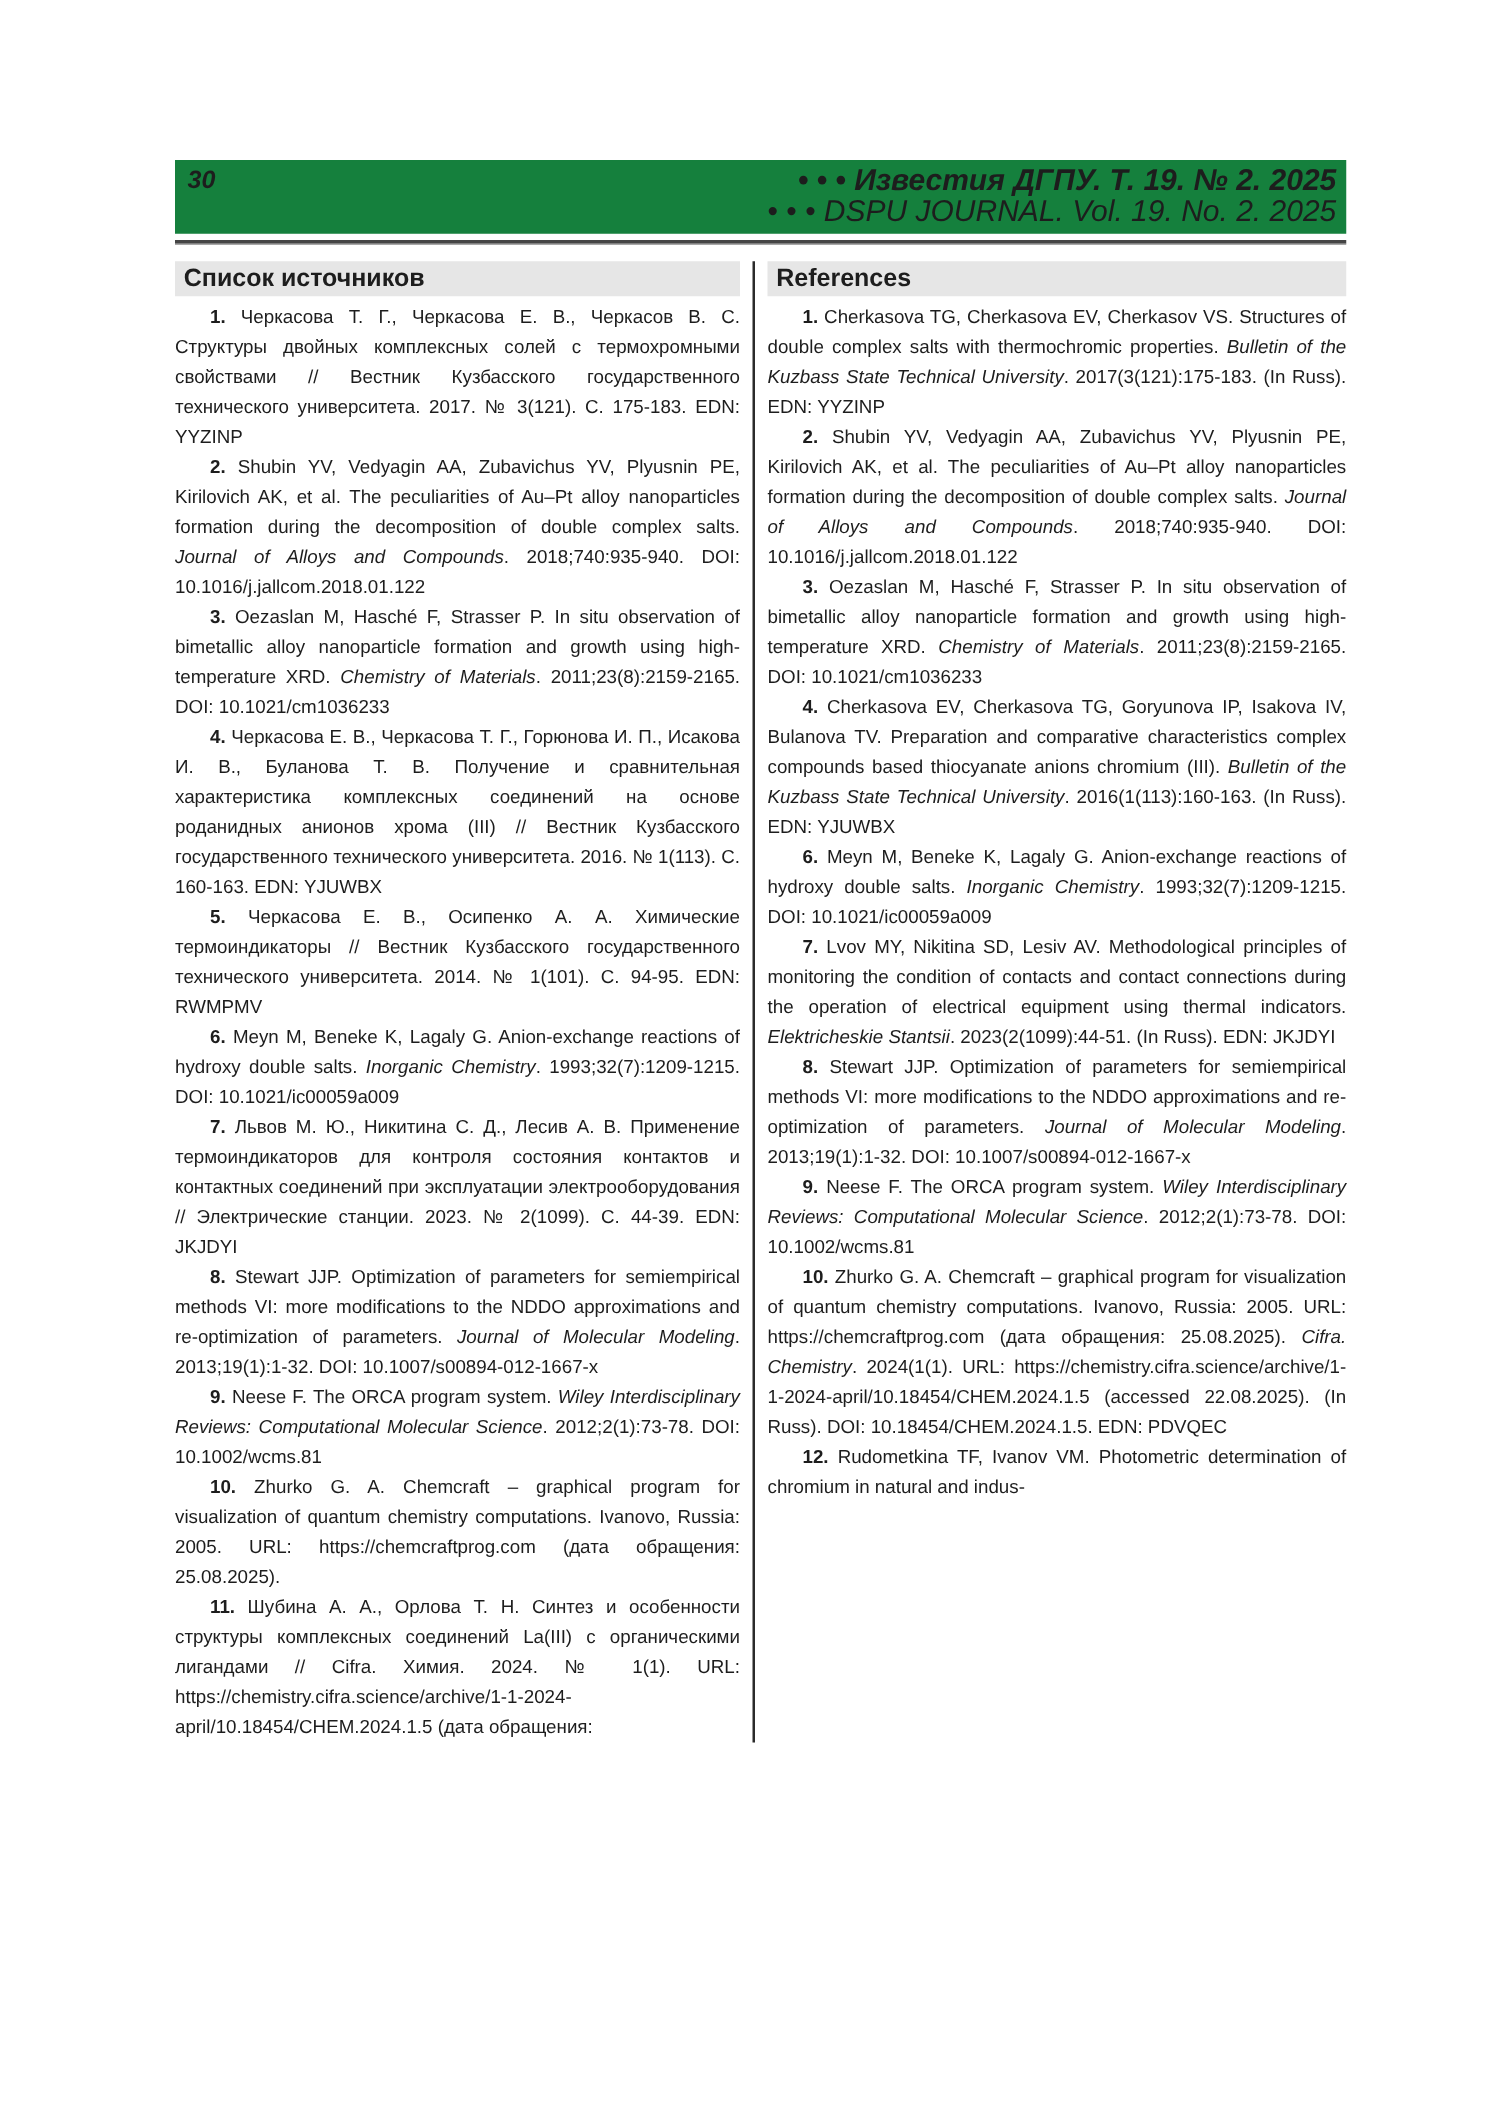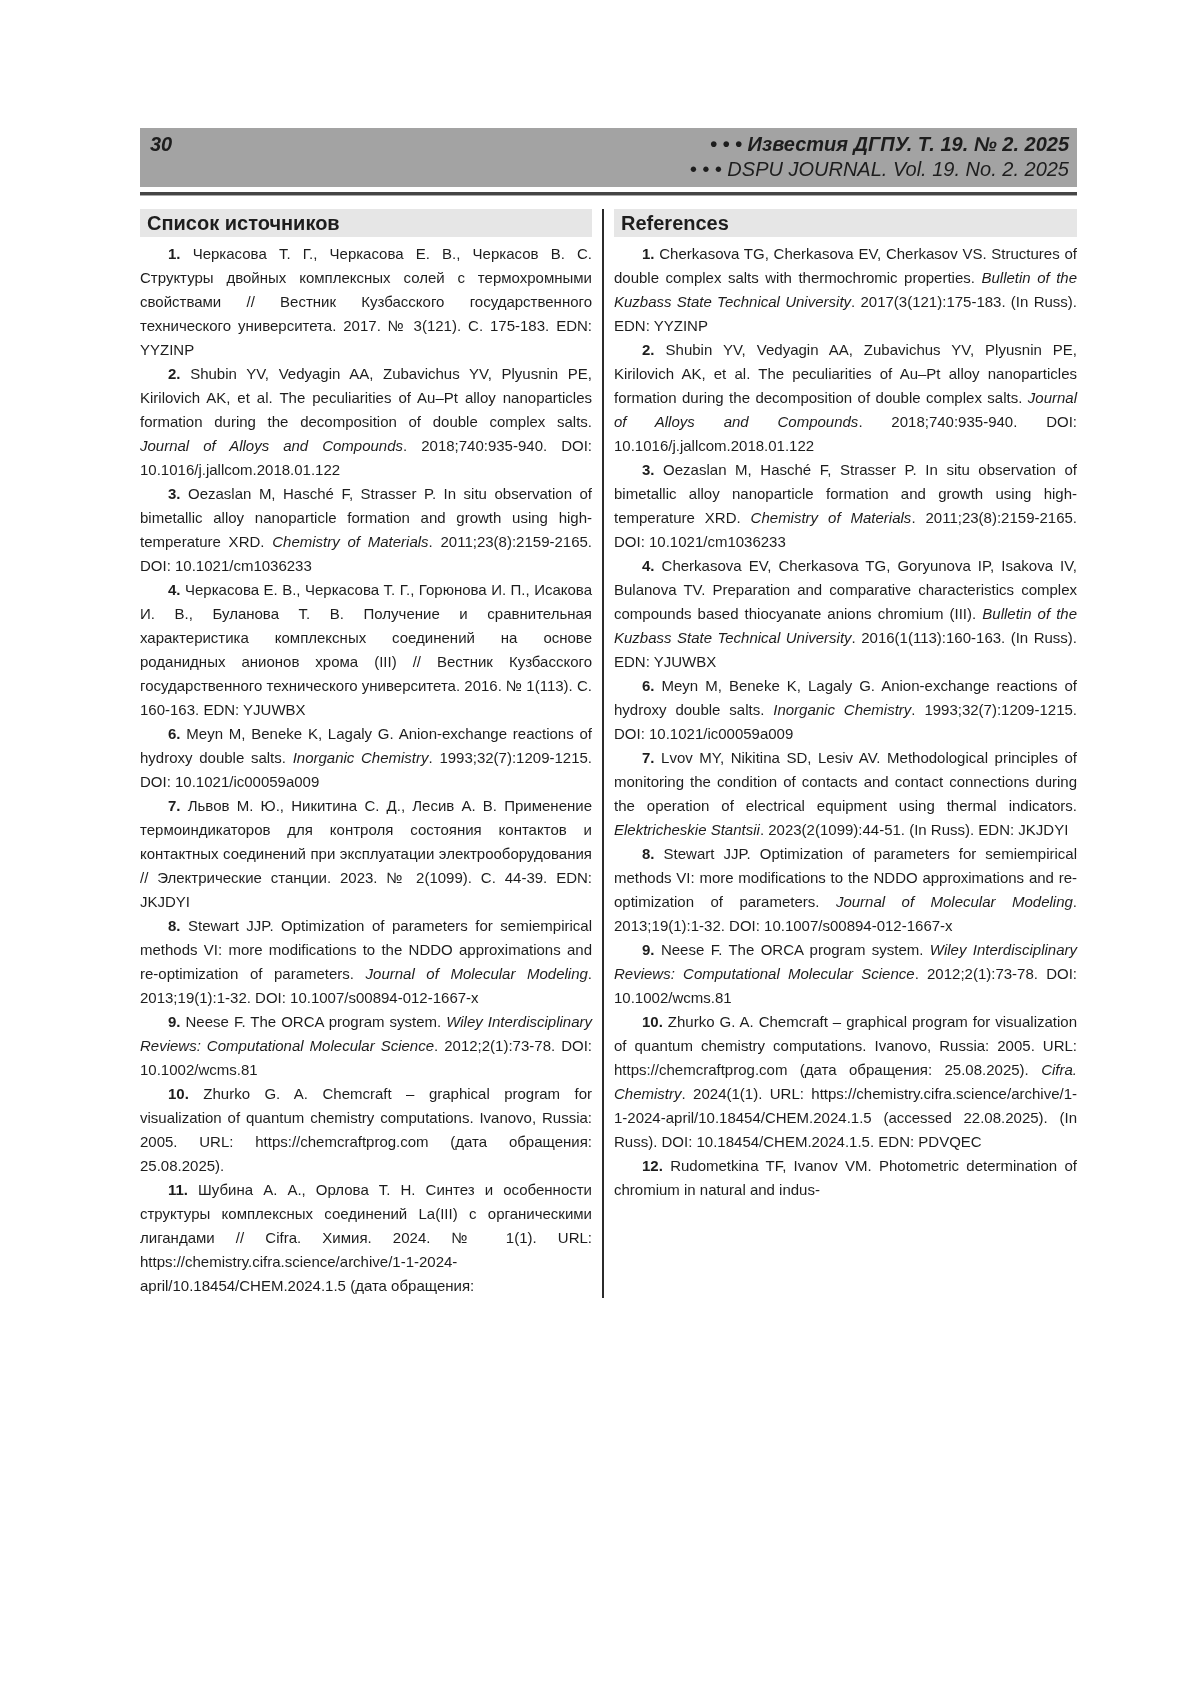--- a/index.html
+++ b/index.html
@@ -6,30 +6,30 @@
   body {
     width: 1200px; height: 1697px; position: relative;
     font-family: "Liberation Sans", sans-serif;
     color: #1d1d1d;
     -webkit-font-smoothing: antialiased;
   }
   .sheet { position: absolute; left: 140px; top: 128px; width: 937px; }
 
   
   .page-header {
-    background: #a3a3a3;
+    background: #15803d;
     padding: 4px 8px 5px 10px;
     display: flex; justify-content: space-between; align-items: flex-start;
     box-sizing: border-box;
   }
   .page-num {
     font-weight: bold; font-style: italic; font-size: 20px; line-height: 25px;
   }
   .header-lines { text-align: right; }
-  .hl { font-size: 20px; line-height: 25px; white-space: nowrap; }
+  .hl { font-size: 24px; line-height: 25px; white-space: nowrap; }
   .hl.ru { font-weight: bold; font-style: italic; }
   .hl.en { font-style: italic; }
 
   .rule { margin-top: 5px; height: 0; border-top: 3px solid #454545; border-bottom: 1px solid #a8a8a8; }
 
   
   .columns { display: flex; margin-top: 13px; align-items: stretch; }
   .col { width: 452px; }
   .col.right { width: 463px; }
   .divider { width: 2px; background: #2b2b2b; margin: 0 10px; }
@@ -66,20 +66,21 @@
   <div class="rule"></div>
 
   <div class="columns">
     <div class="col left">
       <div class="col-heading">Список источников</div>
       <div class="refs">
           <p class="ref"><span class="ref-num">1. </span><span>Черкасова Т. Г., Черкасова Е. В., Черкасов В. С. Структуры двойных комплексных солей с термохромными свойствами // Вестник Кузбасского государственного технического университета. 2017. № 3(121). С. 175-183. EDN: YYZINP</span></p>
           <p class="ref"><span class="ref-num">2. </span><span>Shubin YV, Vedyagin AA, Zubavichus YV, Plyusnin PE, Kirilovich AK, et al. The peculiarities of Au–Pt alloy nanoparticles formation during the decomposition of double complex salts. </span><span class="it">Journal of Alloys and Compounds</span><span>. 2018;740:935-940. DOI: 10.1016/j.jallcom.2018.01.122</span></p>
           <p class="ref"><span class="ref-num">3. </span><span>Oezaslan M, Hasché F, Strasser P. In situ observation of bimetallic alloy nanoparticle formation and growth using high-temperature XRD. </span><span class="it">Chemistry of Materials</span><span>. 2011;23(8):2159-2165. DOI: 10.1021/cm1036233</span></p>
           <p class="ref"><span class="ref-num">4. </span><span>Черкасова Е. В., Черкасова Т. Г., Горюнова И. П., Исакова И. В., Буланова Т. В. Получение и сравнительная характеристика комплексных соединений на основе роданидных анионов хрома (III) // Вестник Кузбасского государственного технического университета. 2016. № 1(113). С. 160-163. EDN: YJUWBX</span></p>
+          <p class="ref"><span class="ref-num">5. </span><span>Черкасова Е. В., Осипенко А. А. Химические термоиндикаторы // Вестник Кузбасского государственного технического университета. 2014. № 1(101). С. 94-95. EDN: RWMPMV</span></p>
           <p class="ref"><span class="ref-num">6. </span><span>Meyn M, Beneke K, Lagaly G. Anion-exchange reactions of hydroxy double salts. </span><span class="it">Inorganic Chemistry</span><span>. 1993;32(7):1209-1215. DOI: 10.1021/ic00059a009</span></p>
           <p class="ref"><span class="ref-num">7. </span><span>Львов М. Ю., Никитина С. Д., Лесив А. В. Применение термоиндикаторов для контроля состояния контактов и контактных соединений при эксплуатации электрооборудования // Электрические станции. 2023. № 2(1099). С. 44-39. EDN: JKJDYI</span></p>
           <p class="ref"><span class="ref-num">8. </span><span>Stewart JJP. Optimization of parameters for semiempirical methods VI: more modifications to the NDDO approximations and re-optimization of parameters. </span><span class="it">Journal of Molecular Modeling</span><span>. 2013;19(1):1-32. DOI: 10.1007/s00894-012-1667-x</span></p>
           <p class="ref"><span class="ref-num">9. </span><span>Neese F. The ORCA program system. </span><span class="it">Wiley Interdisciplinary Reviews: Computational Molecular Science</span><span>. 2012;2(1):73-78. DOI: 10.1002/wcms.81</span></p>
           <p class="ref"><span class="ref-num">10. </span><span>Zhurko G. A. Chemcraft – graphical program for visualization of quantum chemistry computations. Ivanovo, Russia: 2005. URL: https://chemcraftprog.com (дата обращения: 25.08.2025).</span></p>
           <p class="ref"><span class="ref-num">11. </span><span>Шубина А. А., Орлова Т. Н. Синтез и особенности структуры комплексных соединений La(III) с органическими лигандами // Cifra. Химия. 2024. № 1(1). URL: https://chemistry.cifra.science/archive/1-1-2024-april/10.18454/CHEM.2024.1.5 (дата обращения:</span></p>
         </div>
     </div>
 
     <div class="divider"></div>

